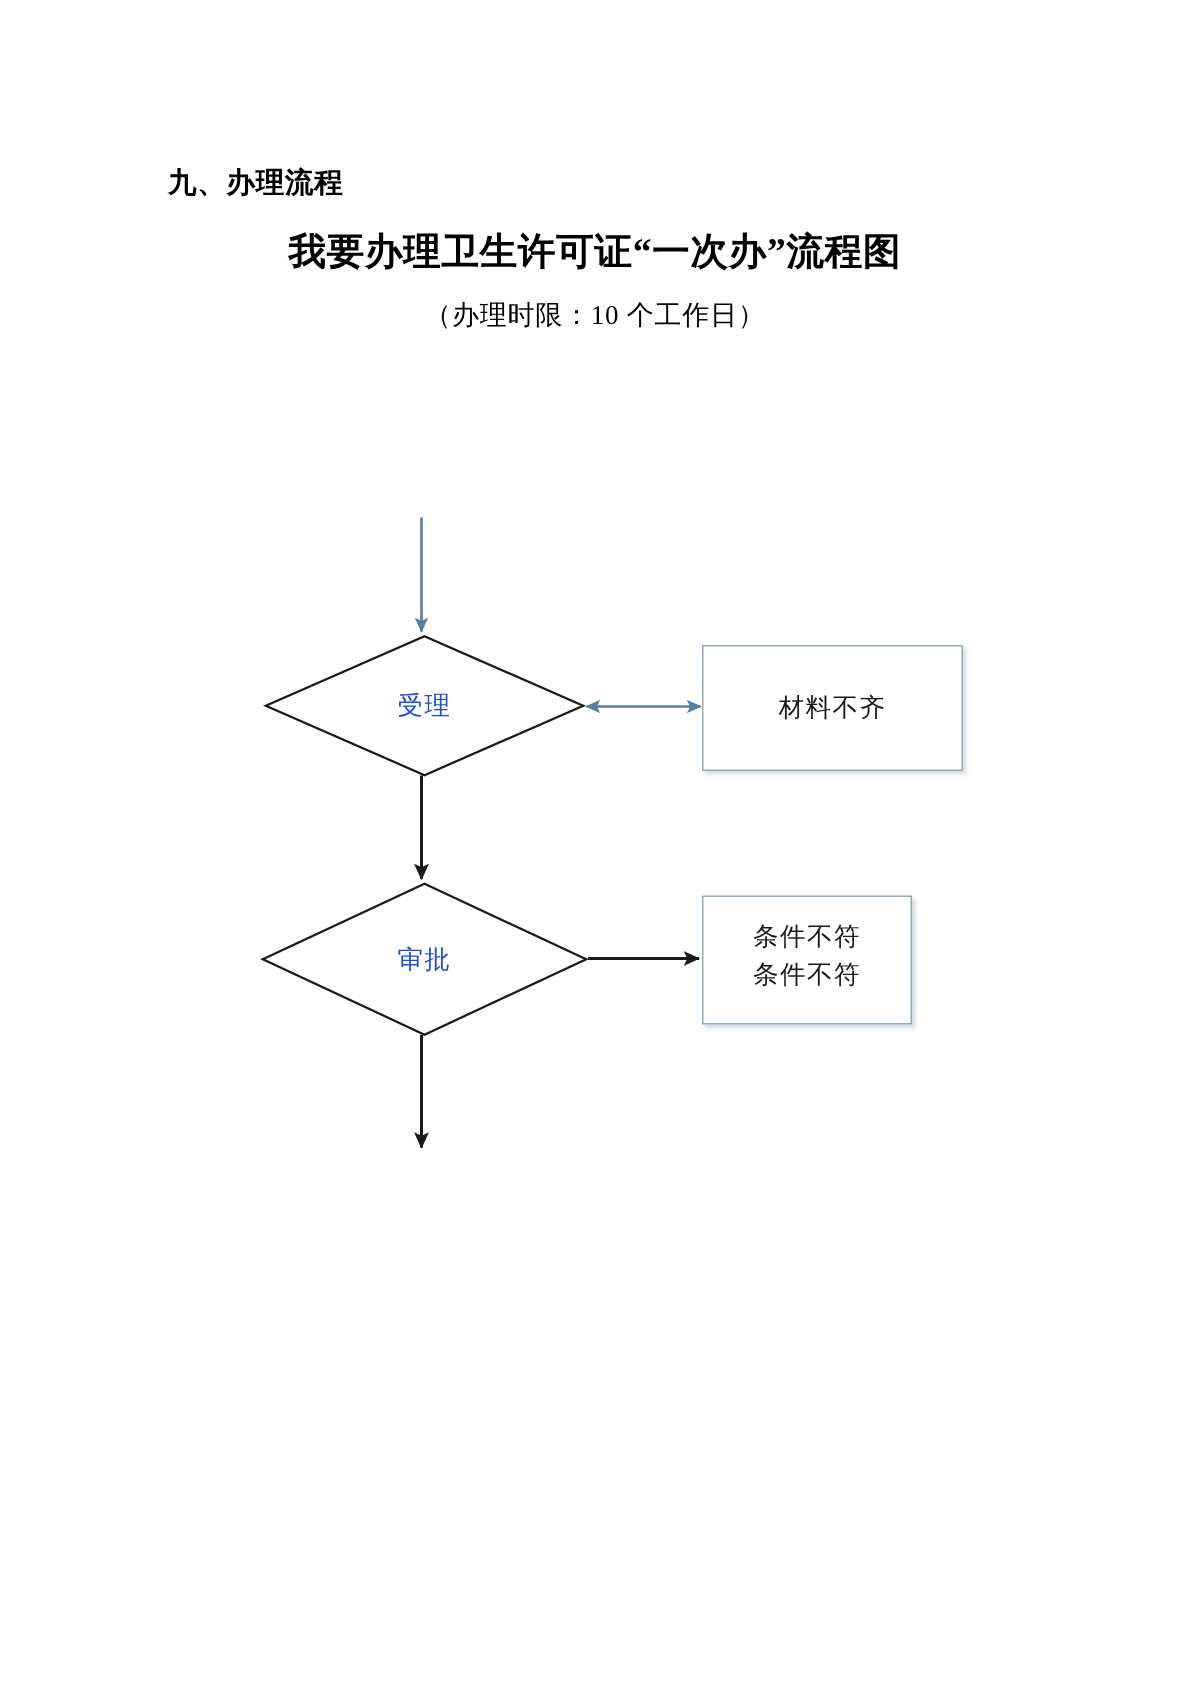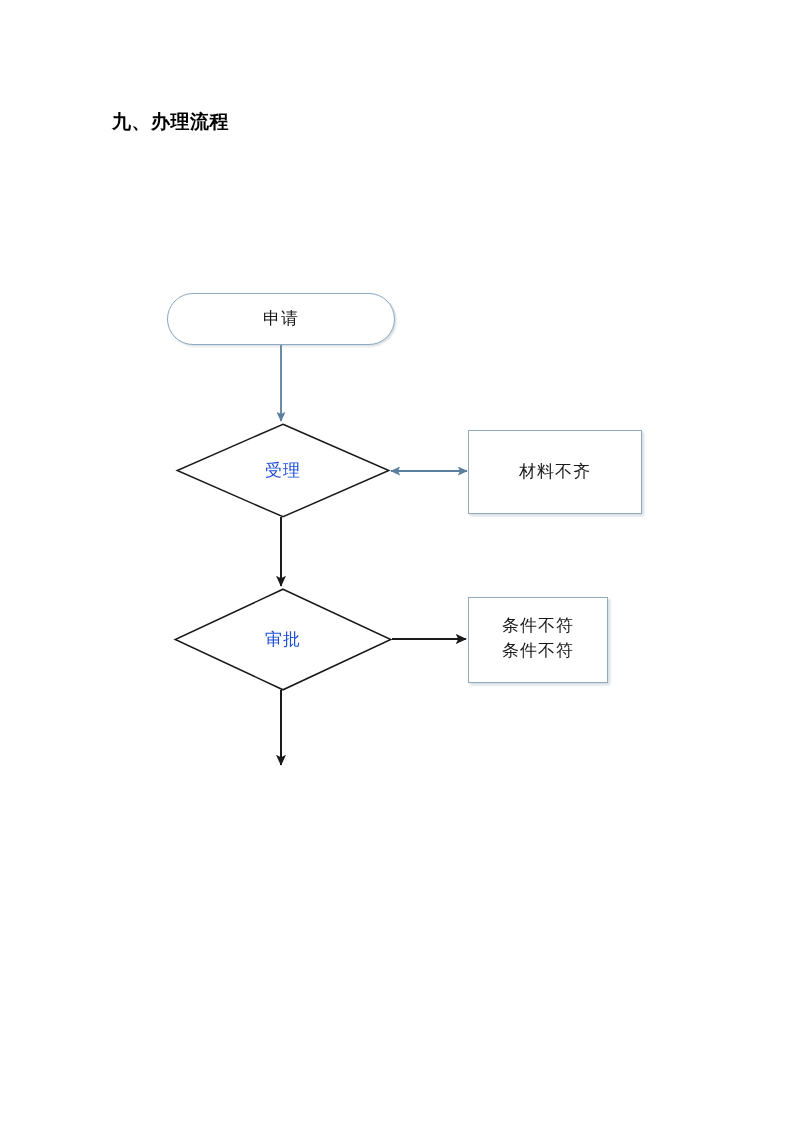--- a/index.html
+++ b/index.html
@@ -174,21 +174,23 @@
     overflow: visible;
   }
 </style>
 </head>
 <body>
 
 <div id="page">
 
   <div class="section-heading">九、办理流程</div>
 
-
+  <div class="doc-title">我要办理卫生许可证“一次办”流程图</div>
+
+  <div class="doc-subtitle">（办理时限：10 个工作日）</div>
 
   <div id="flowchart">
 
     <svg id="connectors" viewBox="0 0 793 1122" width="793" height="1122">
       <defs>
         <marker id="arrowBlueEnd" markerWidth="10" markerHeight="9" refX="9.2" refY="4.5" orient="auto" markerUnits="userSpaceOnUse">
           <path d="M0,0 L10,4.5 L0,9 L2.2,4.5 Z" fill="#5b7f9e"></path>
         </marker>
         <marker id="arrowBlueStart" markerWidth="10" markerHeight="9" refX="0.8" refY="4.5" orient="auto" markerUnits="userSpaceOnUse">
           <path d="M10,0 L0,4.5 L10,9 L7.8,4.5 Z" fill="#5b7f9e"></path>
@@ -202,23 +204,20 @@
 
       <line x1="391" y1="471" x2="467" y2="471" stroke="#5b7f9e" stroke-width="1.8" marker-start="url(#arrowBlueStart)" marker-end="url(#arrowBlueEnd)"></line>
 
       <line x1="281" y1="517" x2="281" y2="586" stroke="#1a1a1a" stroke-width="2" marker-end="url(#arrowBlackEnd)"></line>
 
       <line x1="392" y1="639" x2="466" y2="639" stroke="#1a1a1a" stroke-width="2" marker-end="url(#arrowBlackEnd)"></line>
 
       <line x1="281" y1="690" x2="281" y2="765" stroke="#1a1a1a" stroke-width="2" marker-end="url(#arrowBlackEnd)"></line>
     </svg>
 
-    <div class="node node-terminator">
-      <span>申请</span>
-    </div>
 
     <div class="diamond-wrap diamond-accept">
       <svg width="214" height="95" viewBox="0 0 214 95">
         <polygon points="107,1.2 212.8,47.5 107,93.8 1.2,47.5" fill="#ffffff" stroke="#1a1a1a" stroke-width="1.5"></polygon>
       </svg>
       <div class="diamond-label">受理</div>
     </div>
 
     <div class="node node-rect node-material">
       <span>材料不齐</span>

